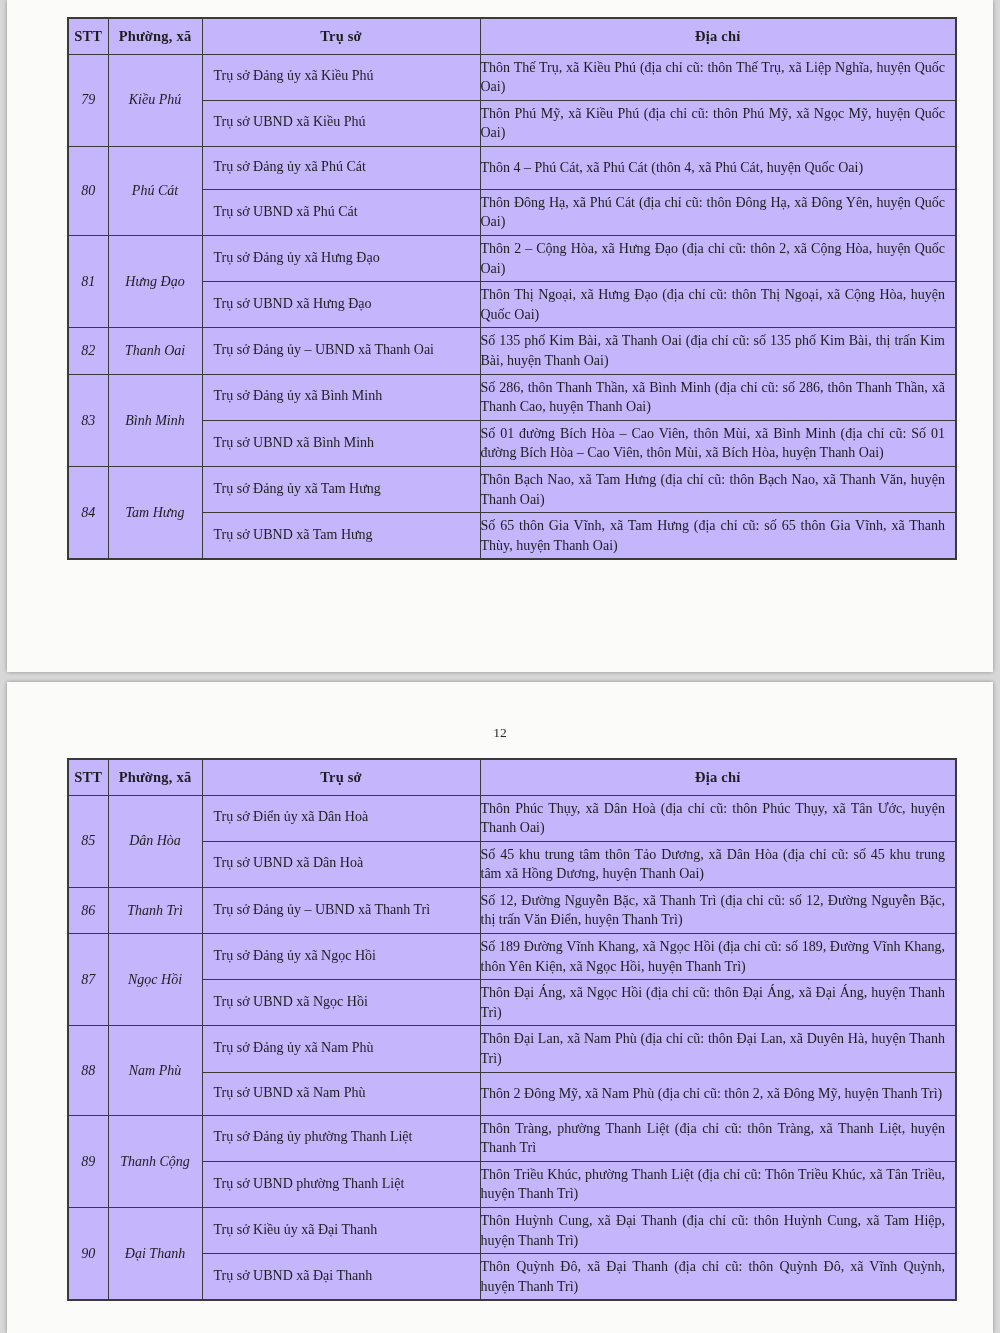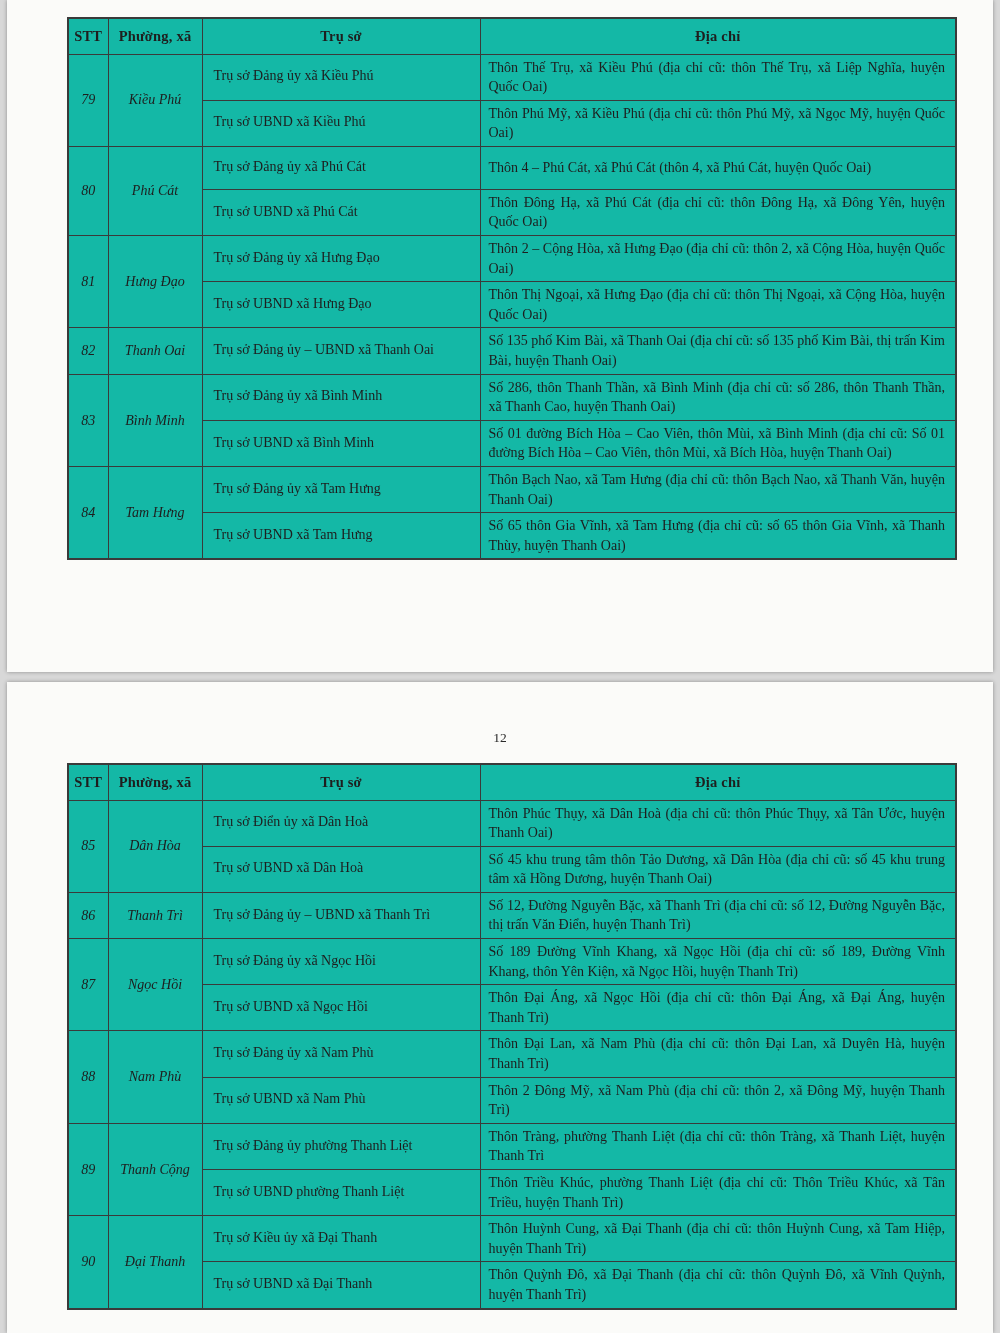--- a/index.html
+++ b/index.html
@@ -17,27 +17,27 @@
   }
   .page-1 { height: 672px; }
   .page-gap { height: 10px; }
   .page-2 { height: 651px; }
   .page-number {
     text-align: center;
     font-size: 13.5px;
     color: #2a2a2a;
   }
   .page-1 .page-number { padding-top: 10px; }
-  .page-2 .page-number { padding-top: 48px; }
+  .page-2 .page-number { padding-top: 34px; margin-top: 9px; }
   table.office-table {
     border-collapse: collapse;
     width: 890px;
     margin-left: 60px;
     table-layout: fixed;
-    background: #14b8a6;
+    background: #c4b5fd;
   }
   .page-1 table.office-table { margin-top: 17px; }
   .page-2 table.office-table { margin-top: 17px; }
   table.office-table, table.office-table th, table.office-table td {
     border: 1px solid #3a3a3a;
   }
   table.office-table { border-width: 2px; }
   th {
     font-size: 14.5px;
     font-weight: bold;
@@ -51,21 +51,21 @@
     vertical-align: middle;
     line-height: 1.4;
   }
   tbody tr { height: 43px; }
   .col-stt { width: 40px; }
   .col-ward { width: 94px; }
   .col-office { width: 278px; }
   .col-address { width: auto; }
   td.stt-cell, td.ward-cell { text-align: center; font-style: italic; }
   td.office-cell { padding: 1px 8px 3px 11px; text-align: left; }
-  td.address-cell { padding: 3px 10px 3px 8px; text-align: justify; }
+  td.address-cell { padding: 3px 10px 3px 0; text-align: justify; }
 </style>
 </head>
 <body>
 
 <div class="backdrop">
 
   <section class="page page-1">
     <table class="office-table">
       <thead>
         <tr>

